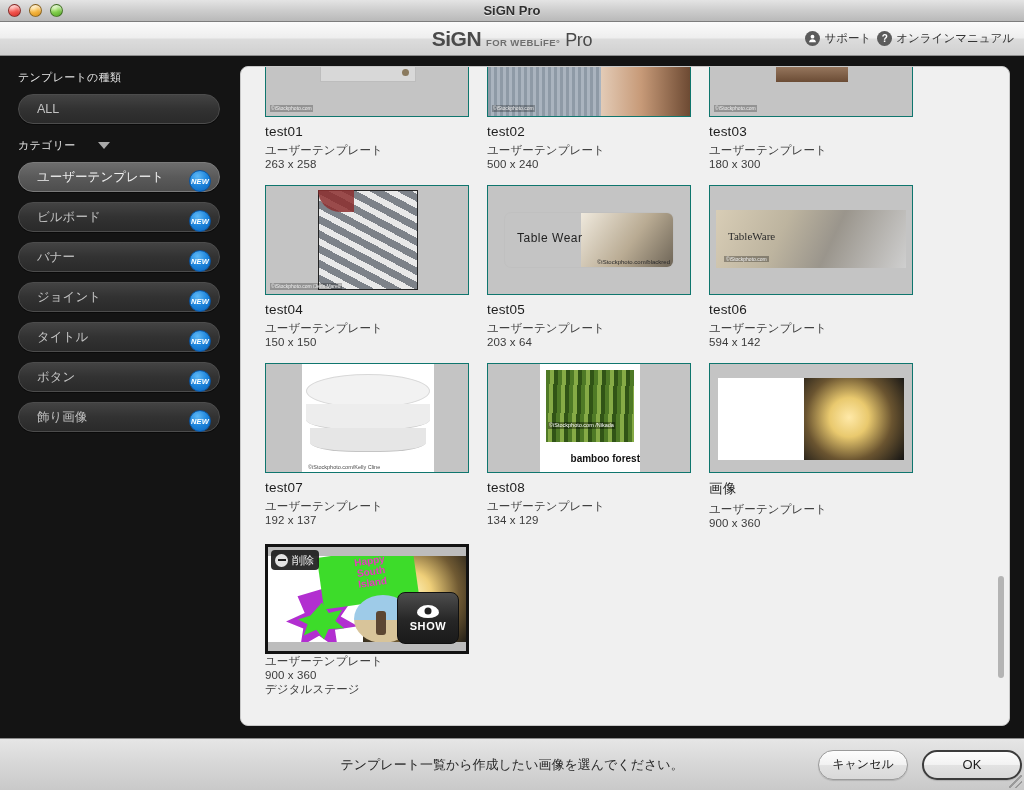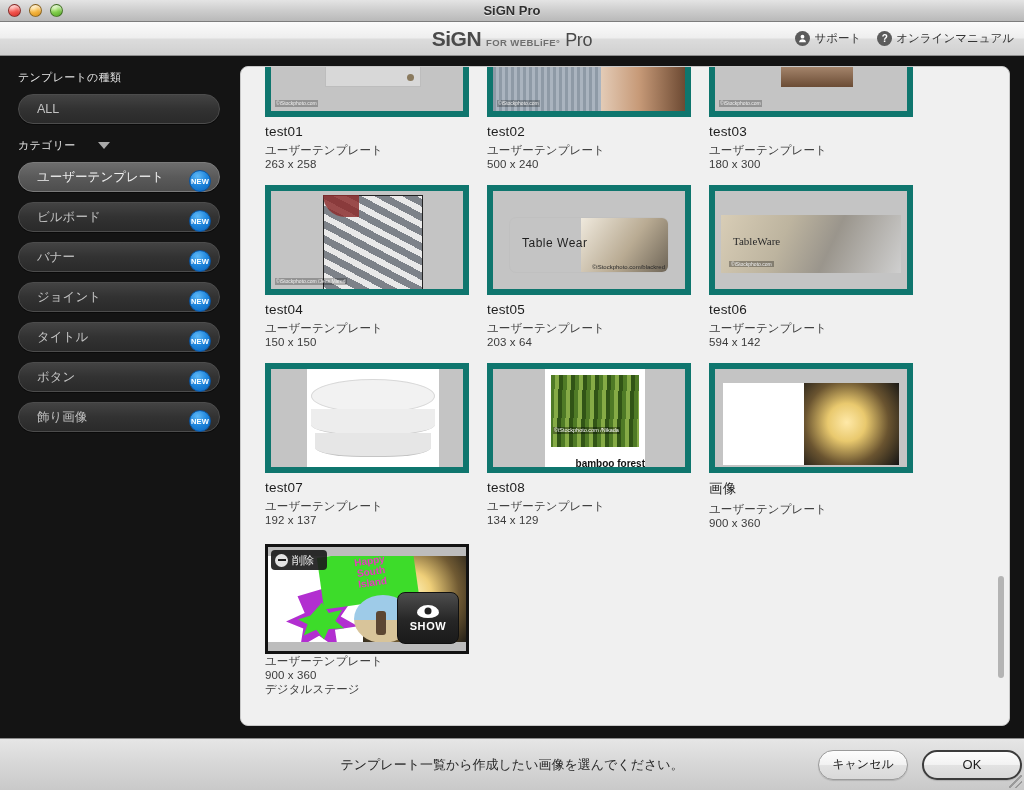--- a/index.html
+++ b/index.html
@@ -90,21 +90,21 @@
   }
   .logo-pro {
     font-size: 18px;
     color: #4a4a4a;
     letter-spacing: -0.3px;
   }
   .header-links {
     margin-left: auto;
     display: flex;
     align-items: center;
-    gap: 16px;
+    gap: 6px;
     padding-right: 10px;
     z-index: 2;
   }
   .hlink {
     display: flex;
     align-items: center;
     gap: 4px;
     font-size: 11.5px;
     color: #333;
     cursor: default;
@@ -176,20 +176,21 @@
   }
   .pill-label { flex: 1 1 auto; }
   .badge-new {
     width: 22px; height: 22px;
     border-radius: 50%;
     background: radial-gradient(circle at 38% 26%, #5fb8f5 0%, #1f86dd 48%, #0b63ba 100%);
     border: 1px solid #0a54a0;
     color: #fff;
     font-size: 7.5px;
     font-weight: bold;
+    font-style: italic;
     display: flex;
     align-items: center;
     justify-content: center;
     letter-spacing: .2px;
     flex: 0 0 auto;
     margin-top: 8px;
   }
 
   
   .content-outer {
@@ -215,21 +216,21 @@
     left: 0; right: 0;
   }
   .card {
     width: 204px;
     margin-bottom: 14px;
   }
   .thumb {
     width: 204px;
     height: 110px;
     background: #c4c4c4;
-    border: 6px solid #0f766e;
+    border: 1px solid #0f766e;
     position: relative;
     overflow: hidden;
     display: flex;
     align-items: center;
     justify-content: center;
   }
   .card.selected .thumb {
     border: 3px solid #121212;
     box-shadow: 0 0 0 1px #fff inset;
   }
@@ -261,21 +262,21 @@
   
   .chip-delete {
     position: absolute;
     top: 3px; left: 3px;
     height: 20px;
     background: rgba(28,28,28,.92);
     border-radius: 4px;
     display: flex;
     align-items: center;
     gap: 4px;
-    padding: 0 13px 0 4px;
+    padding: 0 5px 0 4px;
     z-index: 5;
   }
   .minus-icon {
     width: 13px; height: 13px;
     border-radius: 50%;
     background: #e3e3e3;
     position: relative;
   }
   .minus-icon::after {
     content: "";

